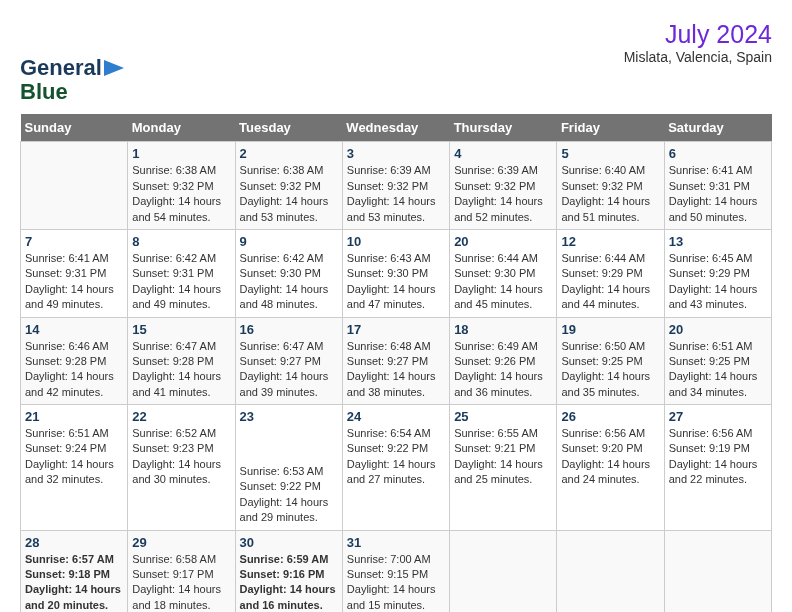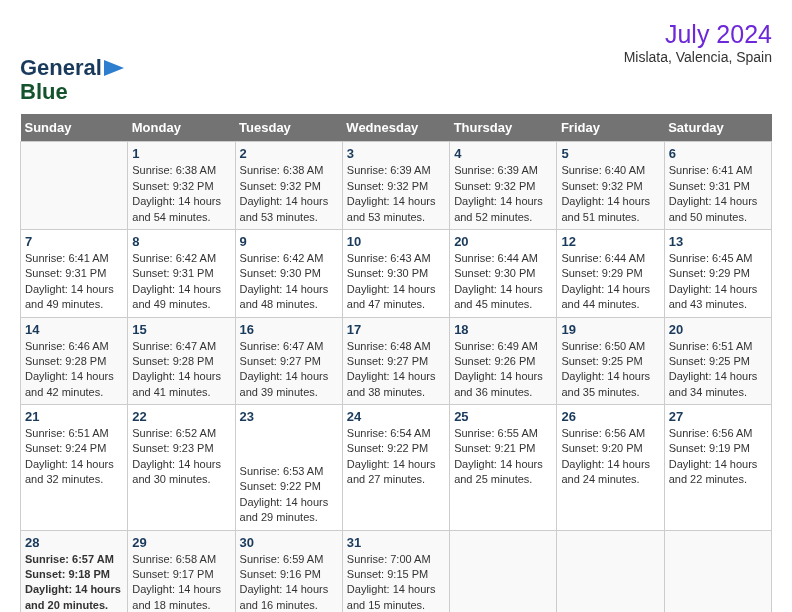--- a/index.html
+++ b/index.html
@@ -304,21 +304,21 @@
         </td>
         <td>
           <span class="date-num">29</span>
           <div class="cell-text" style="white-space: pre-line;">Sunrise: 6:58 AM
 Sunset: 9:17 PM
 Daylight: 14 hours
 and 18 minutes.</div>
         </td>
         <td>
           <span class="date-num">30</span>
-          <div class="cell-text" style="white-space: pre-line;">Sunrise: 6:59 AM
+          <div class="cell-text" style="white-space: pre-line; font-weight: bold;">Sunrise: 6:59 AM
 Sunset: 9:16 PM
 Daylight: 14 hours
 and 16 minutes.</div>
         </td>
         <td>
           <span class="date-num">31</span>
           <div class="cell-text" style="white-space: pre-line;">Sunrise: 7:00 AM
 Sunset: 9:15 PM
 Daylight: 14 hours
 and 15 minutes.</div>

